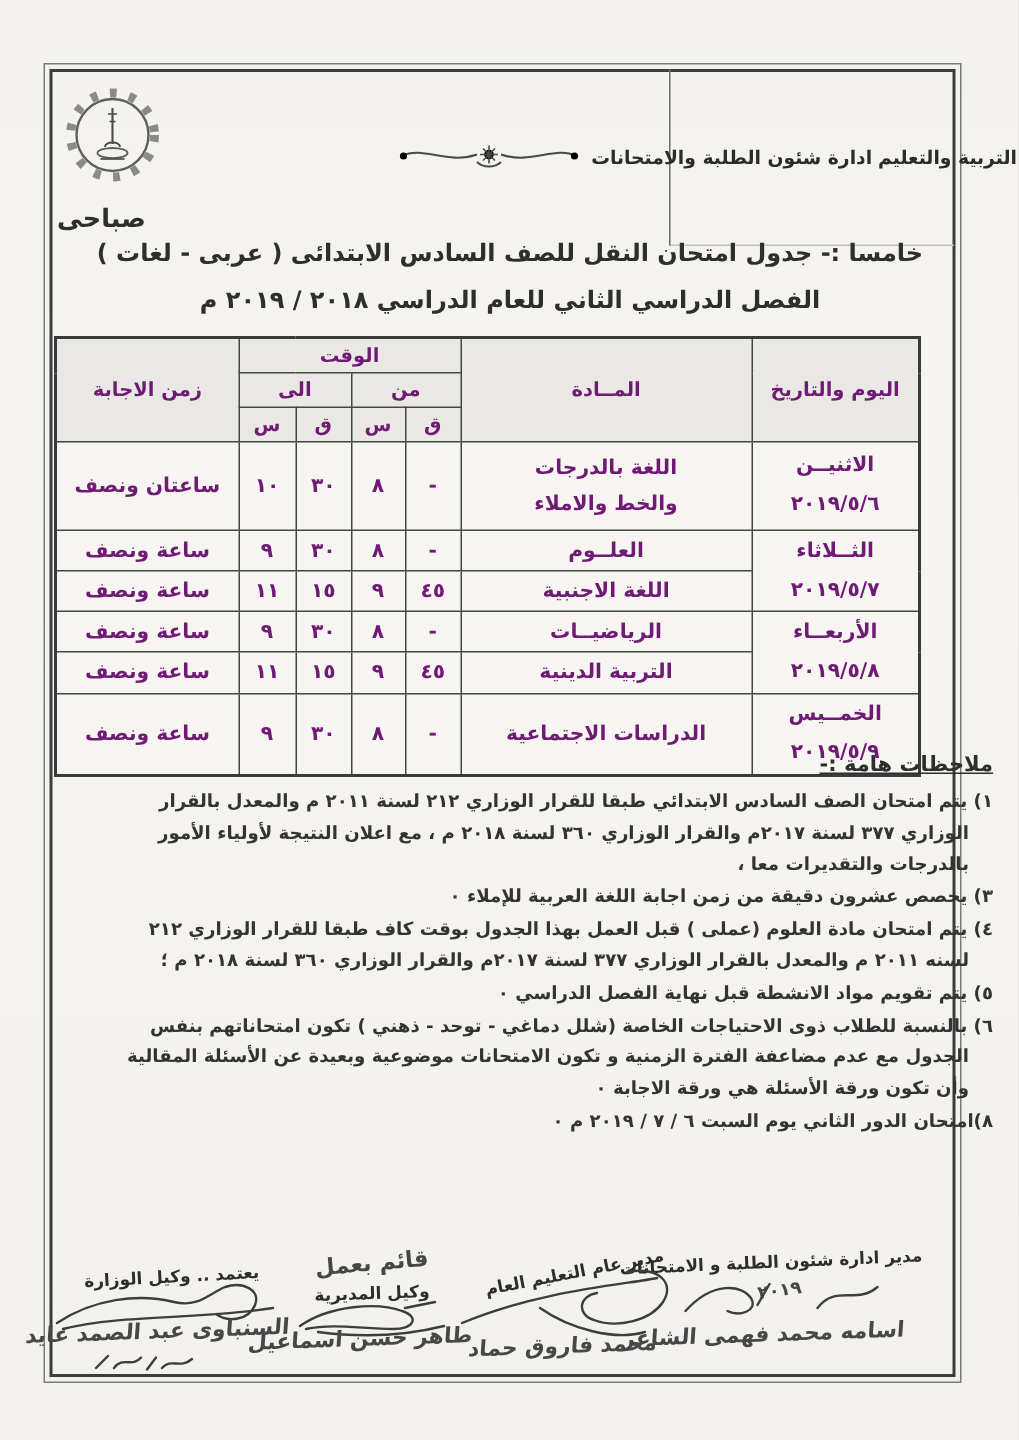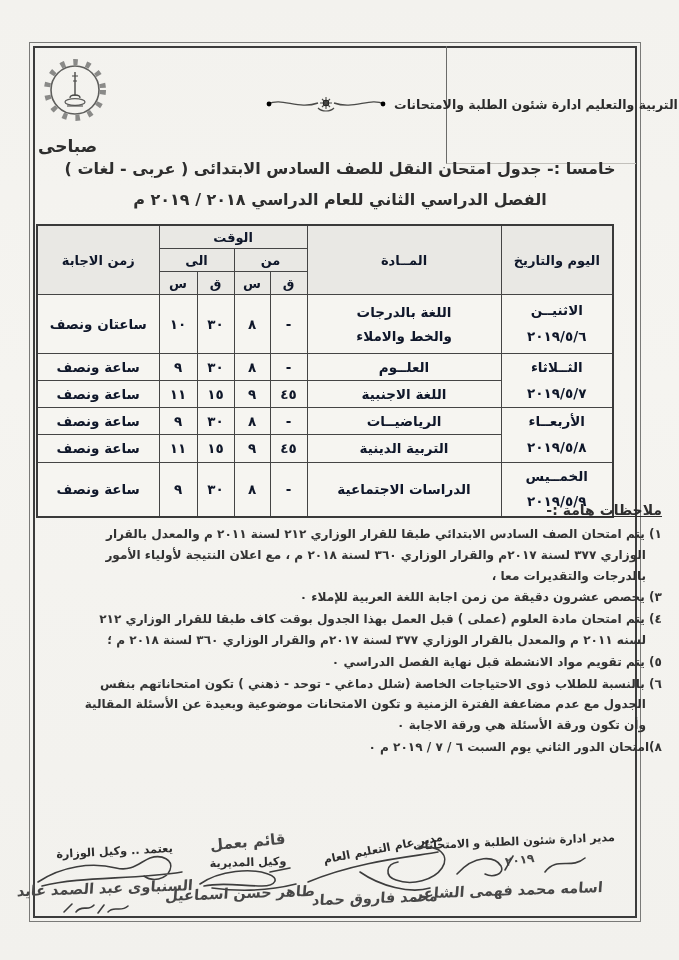--- a/index.html
+++ b/index.html
@@ -23,21 +23,21 @@
   .shift{left:38px;top:136px;font-size:17px;font-weight:700;text-align:right;}
   .title1{left:60px;top:159px;width:560px;text-align:center;font-size:16px;font-weight:700;letter-spacing:0.2px;}
   .title2{left:60px;top:190px;width:560px;text-align:center;font-size:16px;font-weight:700;}
   
   table.sched{
     position:absolute;left:36px;top:224px;width:576px;border-collapse:collapse;
     border:2px solid #3a3a3a;table-layout:fixed;background:#f6f5f1;
   }
   table.sched td{
     border:1.4px solid #454545;text-align:center;vertical-align:middle;
-    font-weight:700;font-size:13.5px;padding:1px 2px;color:#0f172a;
+    font-weight:700;font-size:13.5px;padding:1px 2px;color:#701a75;
   }
   table.sched .hdr{background:#e9e8e4;font-size:13px;}
   table.sched tr.hrow td{height:20px;}
   table.sched tr.r-big td{height:56px;}
   table.sched tr.r-sm td{height:24px;}
   table.sched tr.r-last td{height:46px;}
   .cell-2line span{display:block;line-height:1.8;}
   .daycell span{display:block;line-height:1.9;}
   
   .notes{left:36px;top:502px;width:578px;direction:rtl;padding-left:48px;}

